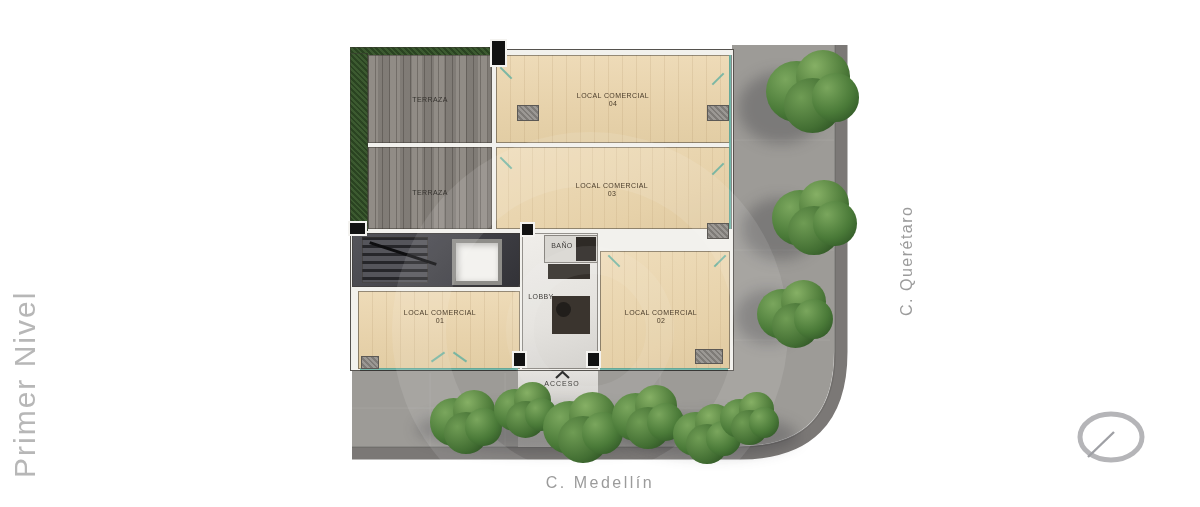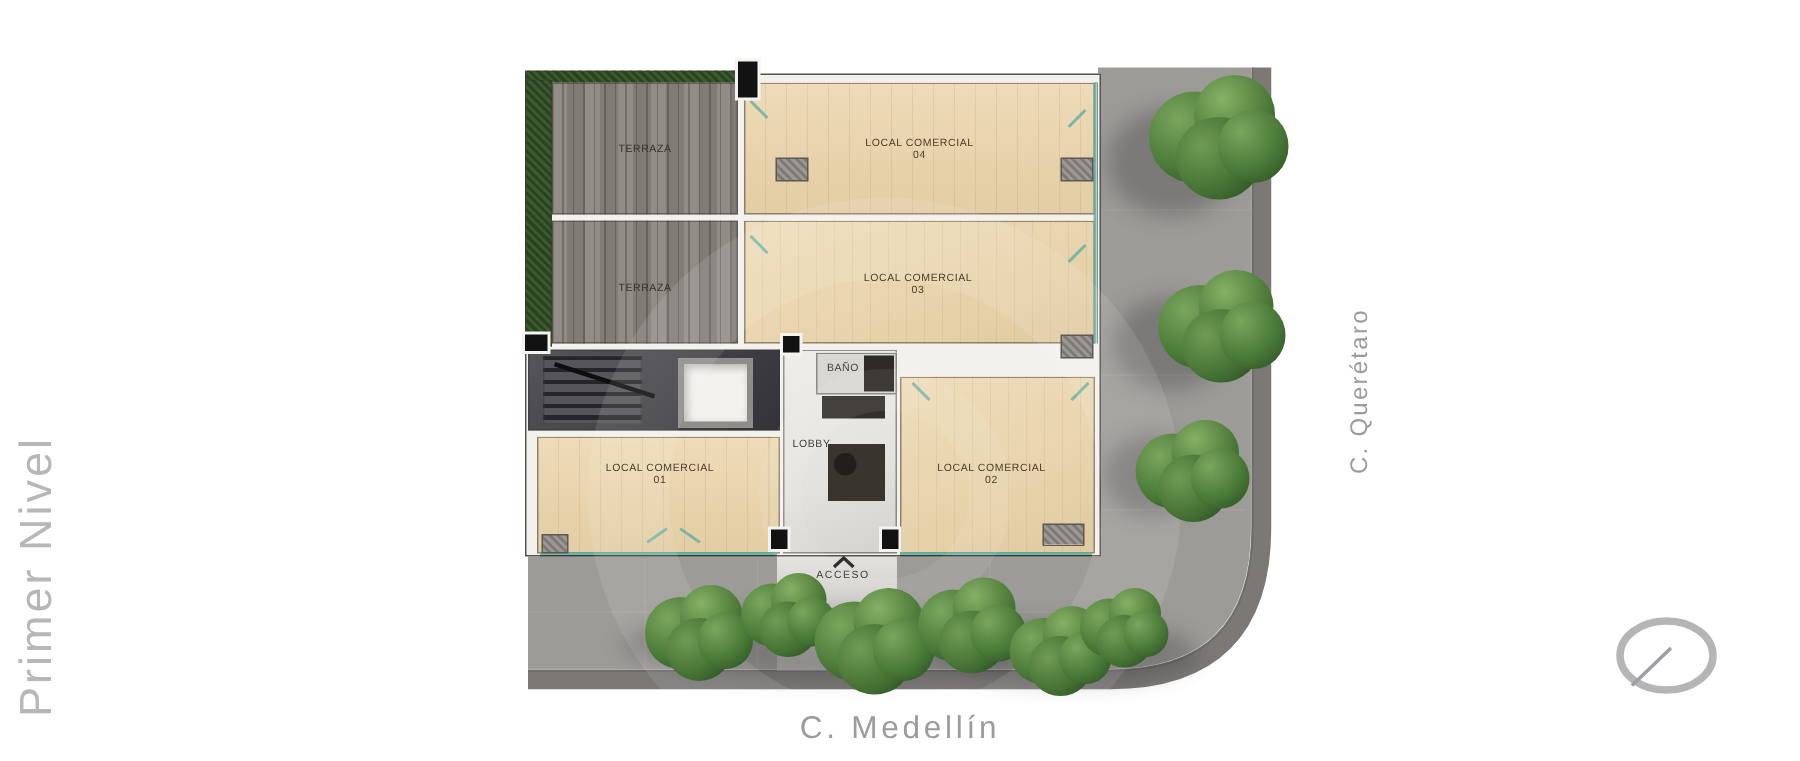--- a/index.html
+++ b/index.html
@@ -53,21 +53,21 @@
   .room-label.gray{color:#35322e;}
   .room-label.dark{color:#3f3d3a;}
   .street-label{position:absolute;z-index:7;color:#9b9b9b;letter-spacing:2.5px;}
   #side-title{position:absolute;left:8px;top:282px;z-index:7;color:#b7b7b7;
               font-size:30px;letter-spacing:2px;writing-mode:vertical-rl;
               transform:rotate(180deg);height:196px;text-align:left;font-weight:normal;}
   #street-right{position:absolute;left:898px;top:194px;z-index:7;color:#9b9b9b;
               font-size:16px;letter-spacing:1.5px;writing-mode:vertical-rl;
               transform:rotate(180deg);height:122px;}
   #street-bottom{position:absolute;left:470px;top:474px;width:260px;text-align:center;
-              font-size:21px;z-index:7;}
+              font-size:16px;z-index:7;}
 
   
   .tree{position:absolute;z-index:5;}
   .blob{position:absolute;border-radius:50%;
         background:radial-gradient(circle at 32% 30%, #7aa65d 0%, #4a7a38 55%, #2e5425 90%);}
   .b1{left:0;top:12%;width:62%;height:70%;}
   .b2{left:30%;top:0;width:55%;height:60%;background:radial-gradient(circle at 35% 30%, #86b065 0%, #527f3d 55%, #335c28 90%);}
   .b3{left:18%;top:32%;width:58%;height:62%;background:radial-gradient(circle at 30% 35%, #6f9c54 0%, #436f33 60%, #2a4d21 92%);}
   .b4{left:46%;top:26%;width:48%;height:56%;}
   .shadow{position:absolute;border-radius:50%;background:rgba(35,35,42,.28);

